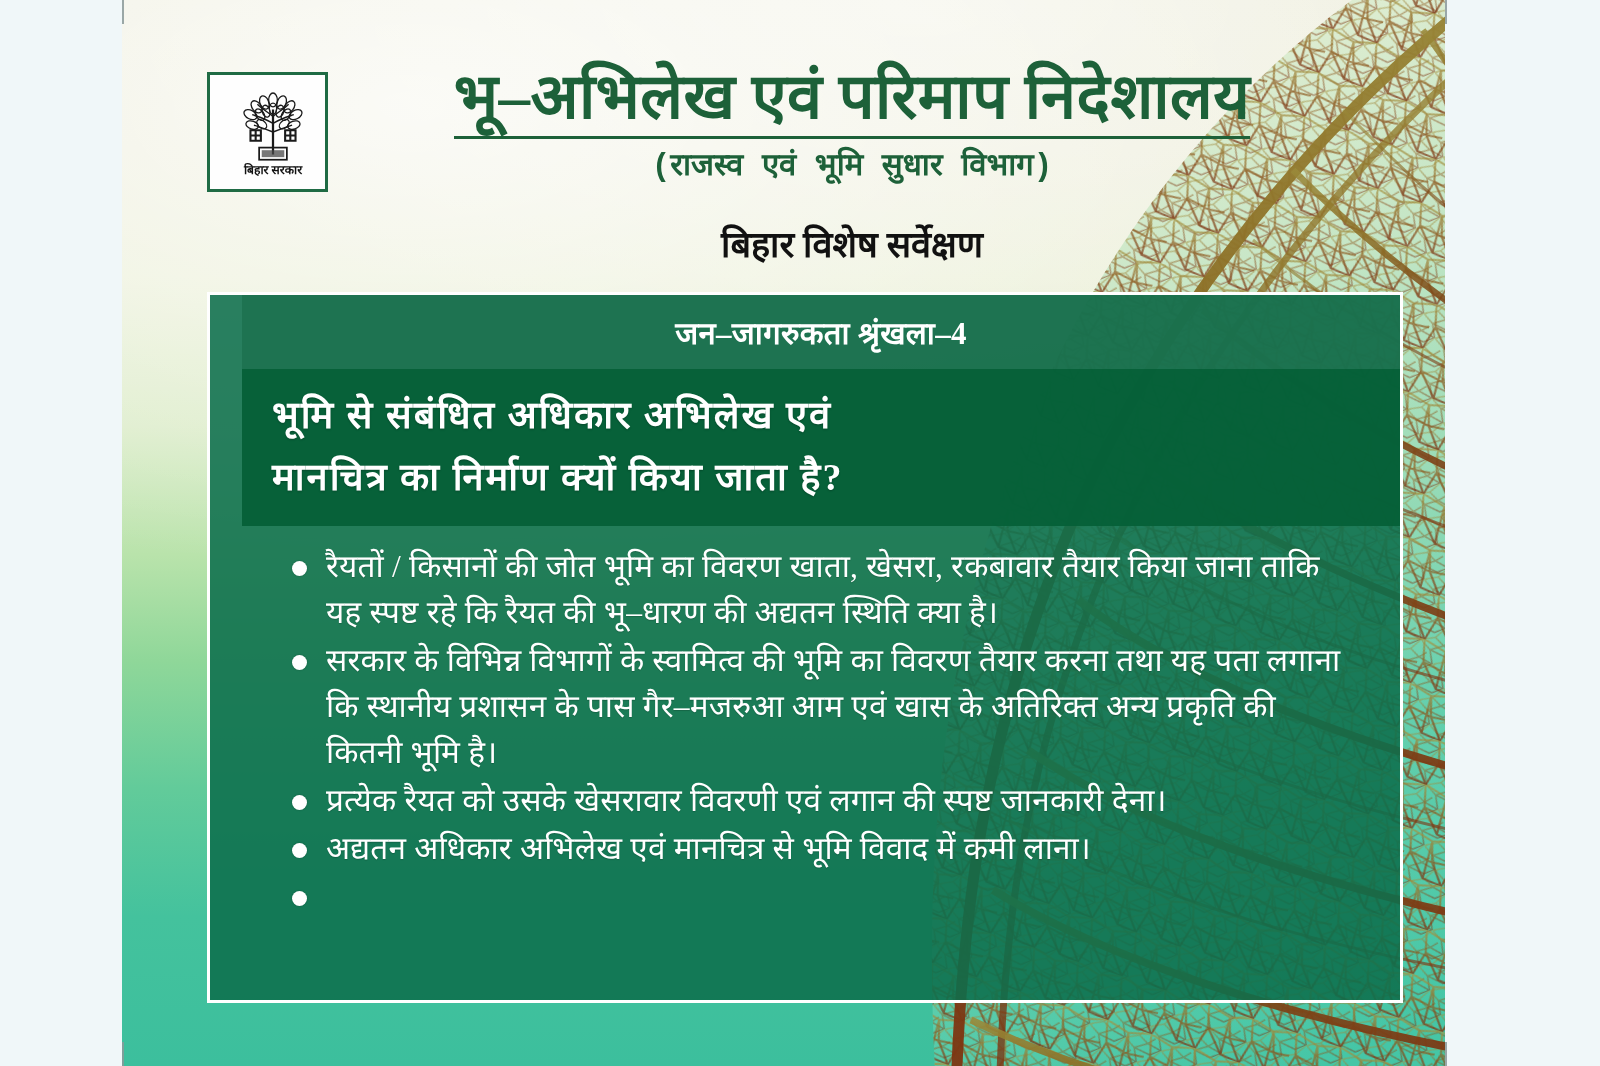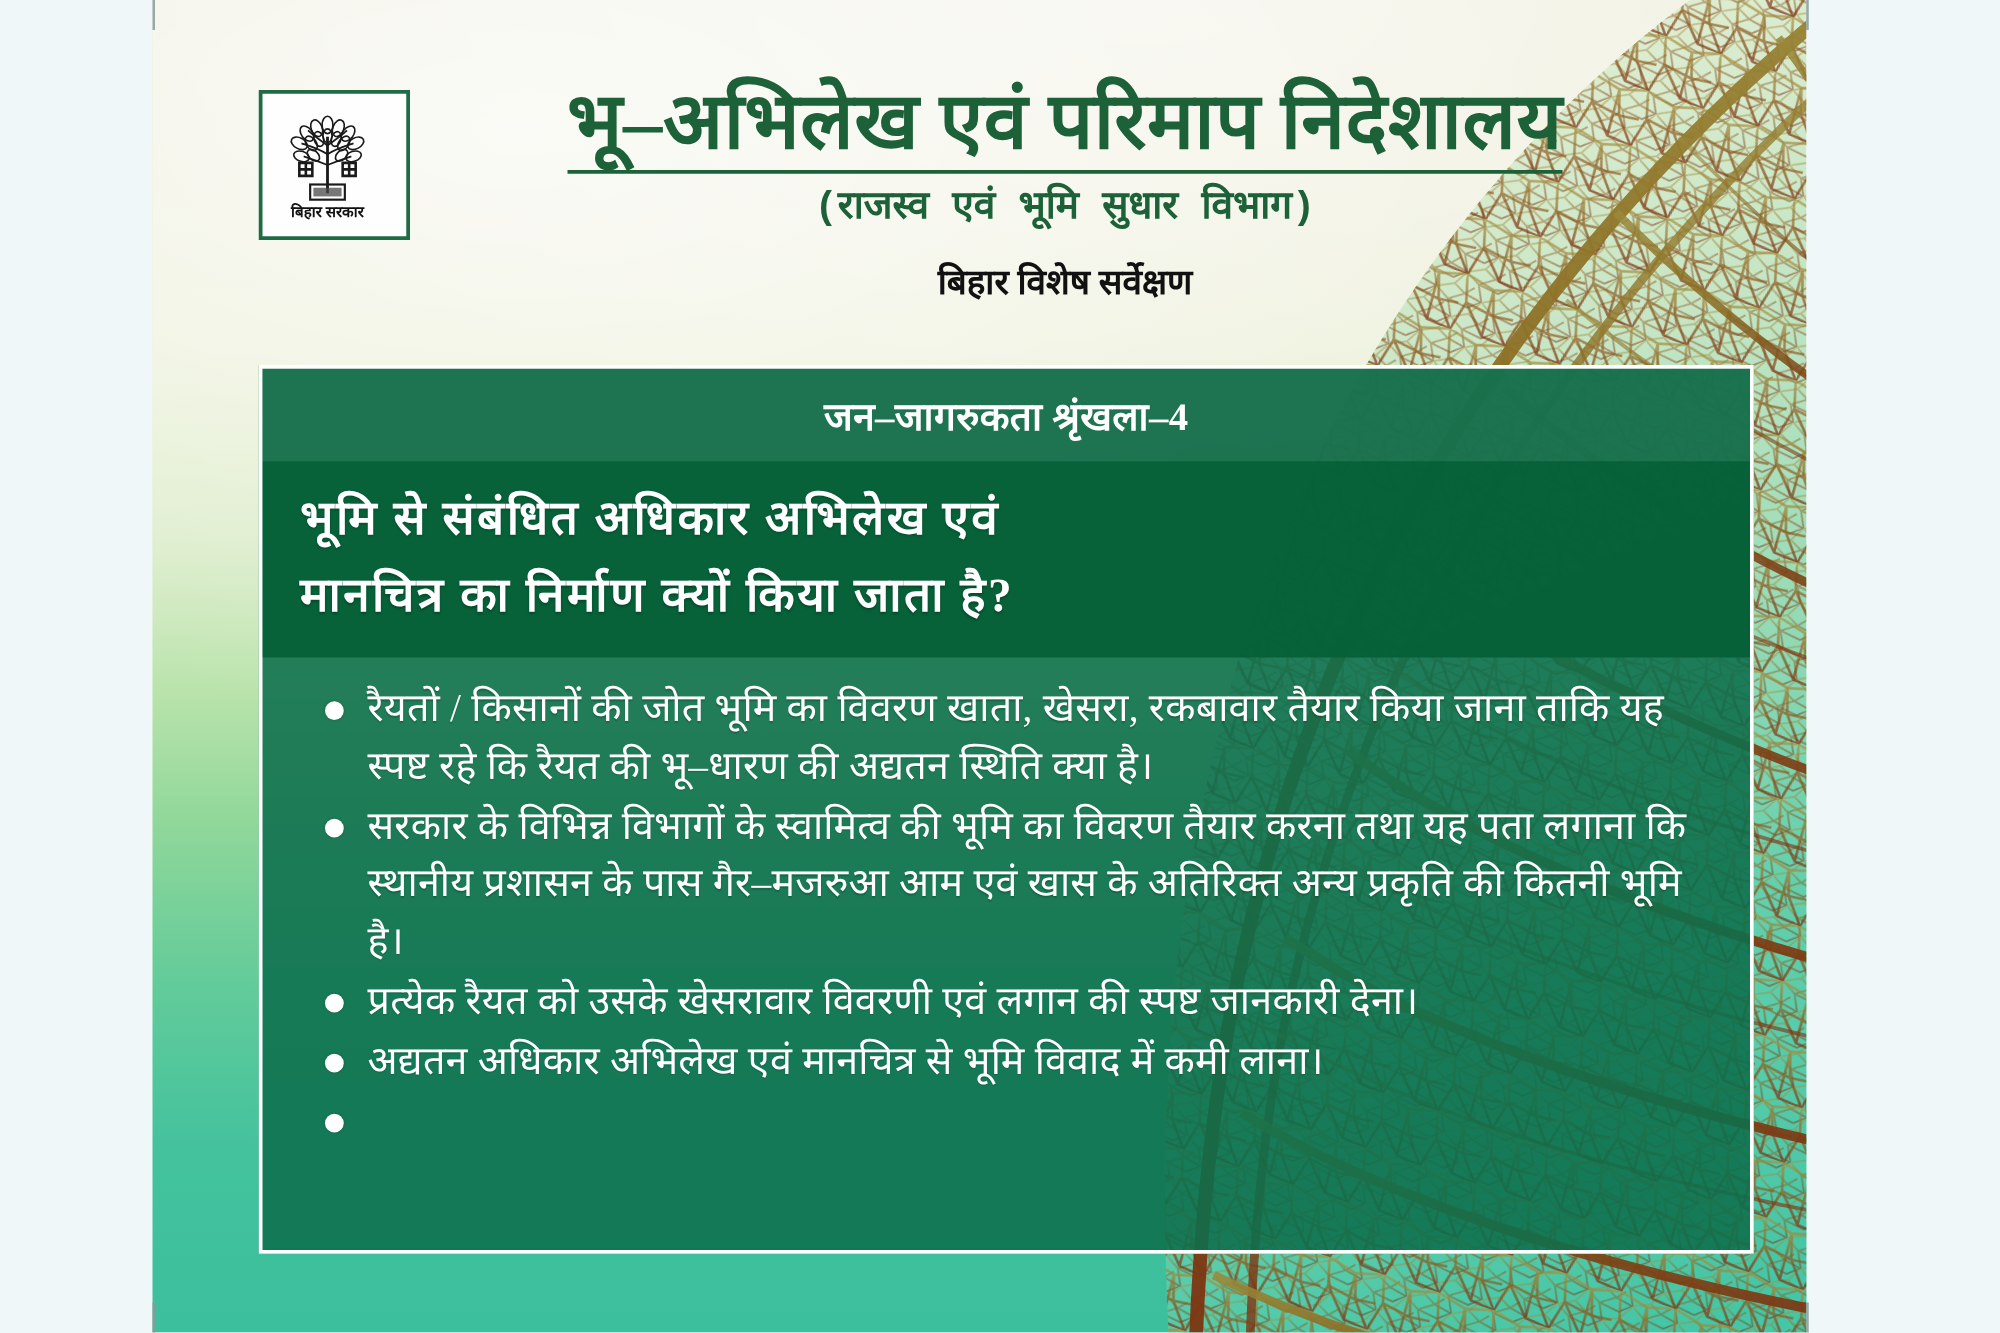--- a/index.html
+++ b/index.html
@@ -49,45 +49,46 @@
   .crop-tl{left:122px;top:-4px;border-right:0;border-bottom:0;}
   .crop-bl{left:122px;bottom:-4px;border-right:0;border-top:0;}
   .crop-tr{right:153px;top:-4px;border-left:0;border-bottom:0;}
   .crop-br{right:153px;bottom:-4px;border-left:0;border-top:0;}
 
   
   .header{position:absolute;left:0;top:0;width:1323px;height:292px;}
   .logo-box{
     position:absolute;left:85px;top:72px;width:121px;height:120px;
     background:#fefefe;border:3px solid #1f6b44;box-sizing:border-box;
-    display:flex;align-items:center;justify-content:flex-start;
+    display:flex;align-items:center;justify-content:flex-end;
   }
   .logo-box svg{width:104px;height:104px;}
 
   .head-titles{position:absolute;left:200px;top:60px;width:1060px;text-align:center;}
   .org-title{
     font-family:"Liberation Serif","DejaVu Serif",serif;
     font-size:63px;font-weight:700;color:#1d6139;letter-spacing:.5px;
     display:inline-block;border-bottom:3px solid #1d6139;padding-bottom:2px;line-height:1.18;
   }
   .org-sub{
     font-family:Liberation Mono, monospace;
     font-size:31px;font-weight:600;color:#1d6139;margin-top:9px;line-height:1.2;
   }
   .survey-title{
     font-family:"Liberation Serif","DejaVu Serif",serif;
-    font-size:28px;font-weight:700;color:#111;margin-top:24px;line-height:1.2;
+    font-size:36px;font-weight:700;color:#111;margin-top:38px;line-height:1.2;
   }
 
   
   .card{
     position:absolute;left:85px;top:292px;width:1196px;height:711px;
     box-sizing:border-box;border:3px solid #ffffff;
     background:rgba(12,110,76,.88);
     overflow:hidden;
+    padding-left:32px;
   }
   .card-series{
     position:relative;height:74px;
     background:rgba(28,112,78,.80);
     display:flex;align-items:center;justify-content:center;
   }
   .card-series span{
     font-family:"Liberation Serif","DejaVu Serif",serif;
     font-size:31px;font-weight:600;color:#ffffff;letter-spacing:.3px;
   }

